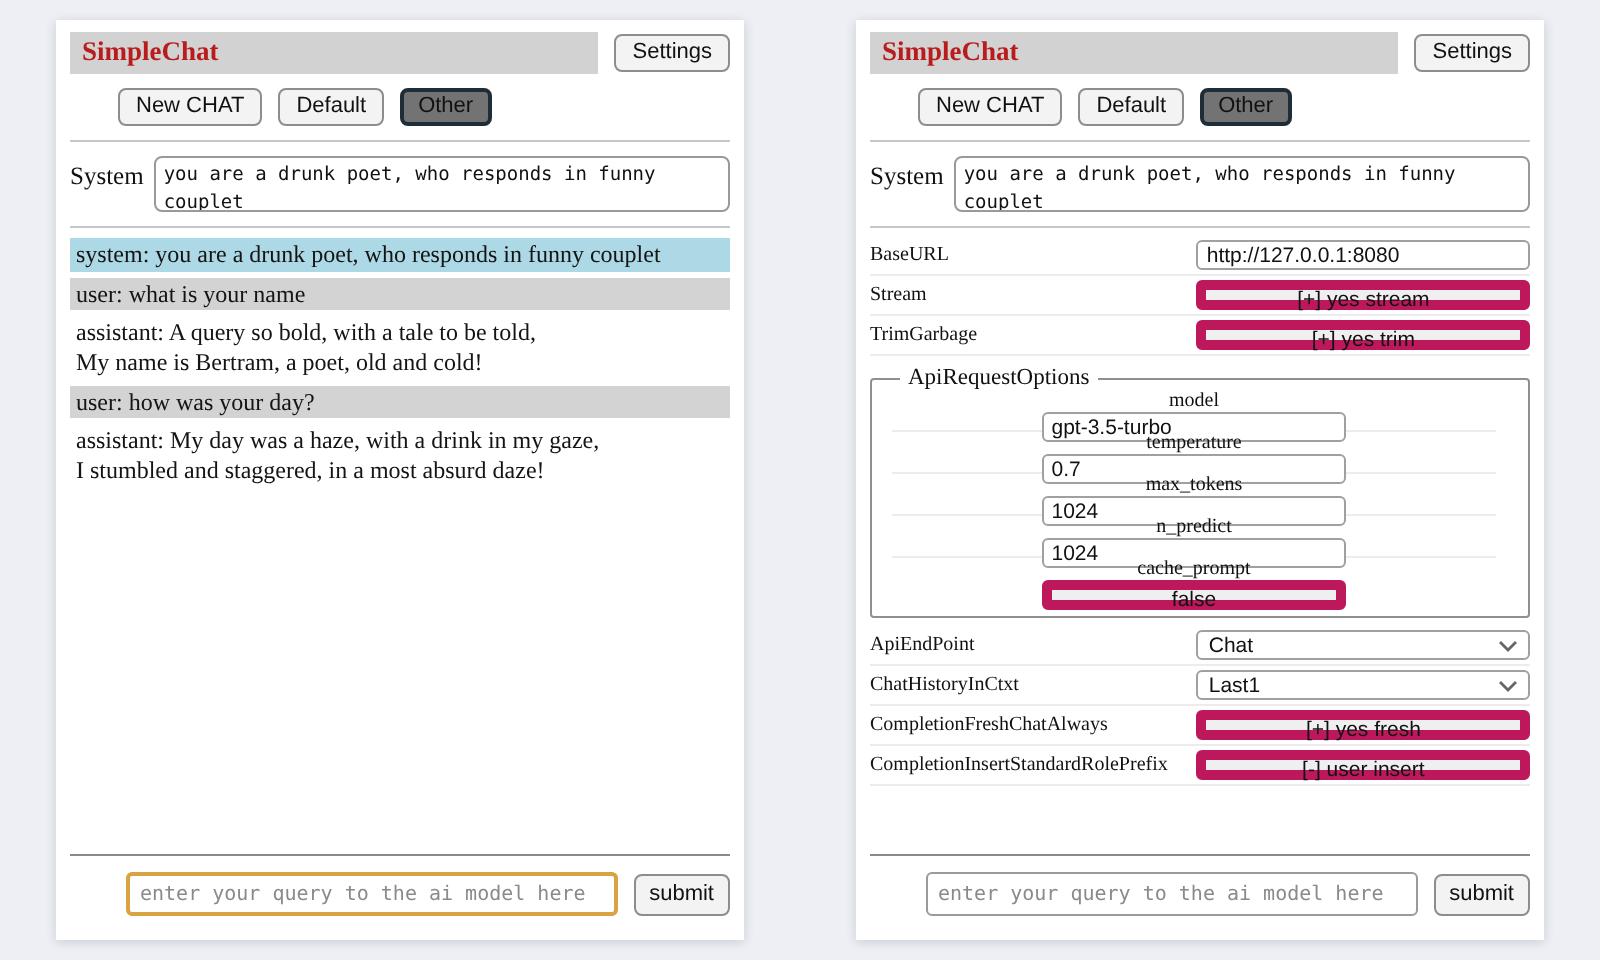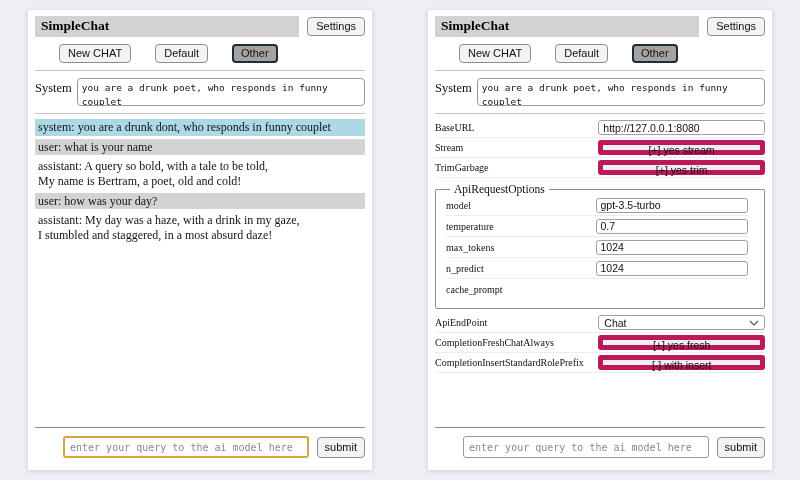--- a/index.html
+++ b/index.html
@@ -12,31 +12,31 @@
   .page { display:flex; gap:56px; padding:10px 28px; height:100%; }
   .panel {
     background:#ffffff; flex:1; min-width:0;
     display:flex; flex-direction:column;
     padding:6px 7px 12px 7px;
     box-shadow:0 1px 5px rgba(60,70,90,.20);
   }
   
   .hdr { display:flex; align-items:center; gap:8px; }
   .titlebar {
-    flex:1; background:#d2d2d2; color:#000000;
+    flex:1; background:#d2d2d2; color:#b91c1c;
     font-family:"Liberation Serif", serif; font-weight:bold; font-size:13.5px;
     padding:2px 6px 3px 6px;
   }
   .btn {
     font-family:"Liberation Sans", sans-serif; font-size:11px; color:#111;
     background:#f3f3f3; border:1px solid #8d8d8d; border-radius:4px;
     padding:2px 8px; line-height:1.2; cursor:pointer; white-space:nowrap;
   }
-  .sessions { display:flex; gap:24px; margin-top:7px;padding-left:24px; }
-  .btn.selected { background:#a3a3a3; border:2px solid #1f2d38; padding:1px 7px; }
+  .sessions { display:flex; gap:8px; margin-top:7px;padding-left:24px; }
+  .btn.selected { background:#737373; border:2px solid #1f2d38; padding:1px 7px; }
   
   hr { border:none; margin:0; }
   hr.light { border-top:1px solid #c7c7c7; margin-top:7px; }
   hr.dark  { border-top:1px solid #8a8a8a; }
   
   .system-row { display:flex; gap:5px; margin-top:7px; align-items:flex-start; }
   .serif-label { font-family:"Liberation Serif", serif; font-size:12.5px; color:#111; padding-top:3px; }
   .system-input {
     flex:1; height:28px; resize:none; overflow:hidden;
     border:1px solid #999; border-radius:4px;
@@ -73,21 +73,21 @@
     font-size:10.5px; color:#111; padding:0 5px; cursor:pointer;
   }
   fieldset.aro {
     border:1px solid #8f8f8f; border-radius:2px;
     margin:5px 0 4px 0; padding:0 16px 8px 10px;
   }
   fieldset.aro legend {
     font-family:"Liberation Serif", serif; font-size:11.5px; color:#111;
     padding:0 4px; margin-left:4px;
   }
-  fieldset.aro .set-row { height:21px; }
+  fieldset.aro .set-row { height:21px;flex-direction:column; }
   
   .bottom { margin-top:auto; }
   .query-row { display:flex; gap:8px; align-items:flex-end; margin-top:8px;padding-left:28px; }
   .query-input {
     flex:1; height:22px; border:1px solid #9a9a9a; border-radius:3px;
     font-family:"DejaVu Sans Mono", monospace; font-size:10px; color:#333; padding:0 5px;
   }
   .query-input::placeholder { color:#8a8a8a; }
   .query-input.focused { border:2px solid #d9a344; }
   .submit-btn { height:21px; padding:2px 7px; }
@@ -107,21 +107,21 @@
       <button class="btn">Default</button>
       <button class="btn selected">Other</button>
     </div>
     <hr class="light">
     <div class="system-row">
       <span class="serif-label">System</span>
       <textarea class="system-input" spellcheck="false" style="">you are a drunk poet, who responds in funny couplet</textarea>
     </div>
     <hr class="light">
     <div class="chat-main">
-      <div class="msg msg-system">system: you are a drunk dont, who responds in funny couplet</div>
+      <div class="msg msg-system">system: you are a drunk poet, who responds in funny couplet</div>
       <div class="msg msg-user">user: what is your name</div>
       <div class="msg msg-assistant">assistant: A query so bold, with a tale to be told,
 My name is Bertram, a poet, old and cold!</div>
       <div class="msg msg-user">user: how was your day?</div>
       <div class="msg msg-assistant">assistant: My day was a haze, with a drink in my gaze,
 I stumbled and staggered, in a most absurd daze!</div>
     </div>
     <div class="bottom">
       <hr class="dark">
       <div class="query-row">
@@ -198,47 +198,61 @@
 
         <div class="set-row">
           <span class="set-label">n_predict</span>
           <span class="set-ctrl">
               <input class="text-input" spellcheck="false" value="1024" style="">
             </span>
         </div>
 
         <div class="set-row" style="border-bottom:none;">
           <span class="set-label">cache_prompt</span>
+          <span class="set-ctrl">
+              <button class="toggle-btn">false</button>
+            </span>
         </div>
       </fieldset>
 
       <div class="set-row">
         <span class="set-label">ApiEndPoint</span>
         <span class="set-ctrl">
           <span class="select">
             <span>Chat</span>
             <svg width="10" height="6">
                 <path d="M1 1 L5 5 L9 1" stroke="#666" fill="none" stroke-width="1.4"></path>
               </svg>
           </span>
         </span>
       </div>
 
+      <div class="set-row">
+        <span class="set-label">ChatHistoryInCtxt</span>
+        <span class="set-ctrl">
+          <span class="select">
+            <span>Last1</span>
+            <svg width="10" height="6">
+                <path d="M1 1 L5 5 L9 1" stroke="#666" fill="none" stroke-width="1.4"></path>
+              </svg>
+          </span>
+        </span>
+      </div>
 
       <div class="set-row">
         <span class="set-label">CompletionFreshChatAlways</span>
         <span class="set-ctrl">
             <button class="toggle-btn">[+] yes fresh</button>
           </span>
       </div>
 
       <div class="set-row">
         <span class="set-label">CompletionInsertStandardRolePrefix</span>
         <span class="set-ctrl">
-            <button class="toggle-btn">[-] with insert</button>
+            <button class="toggle-btn">[-] user insert</button>
           </span>
       </div>
 
     </div>
 
     <div class="bottom">
       <hr class="dark">
       <div class="query-row">
         <input class="query-input" spellcheck="false" placeholder="enter your query to the ai model here" style="">
         <button class="btn submit-btn">submit</button>

